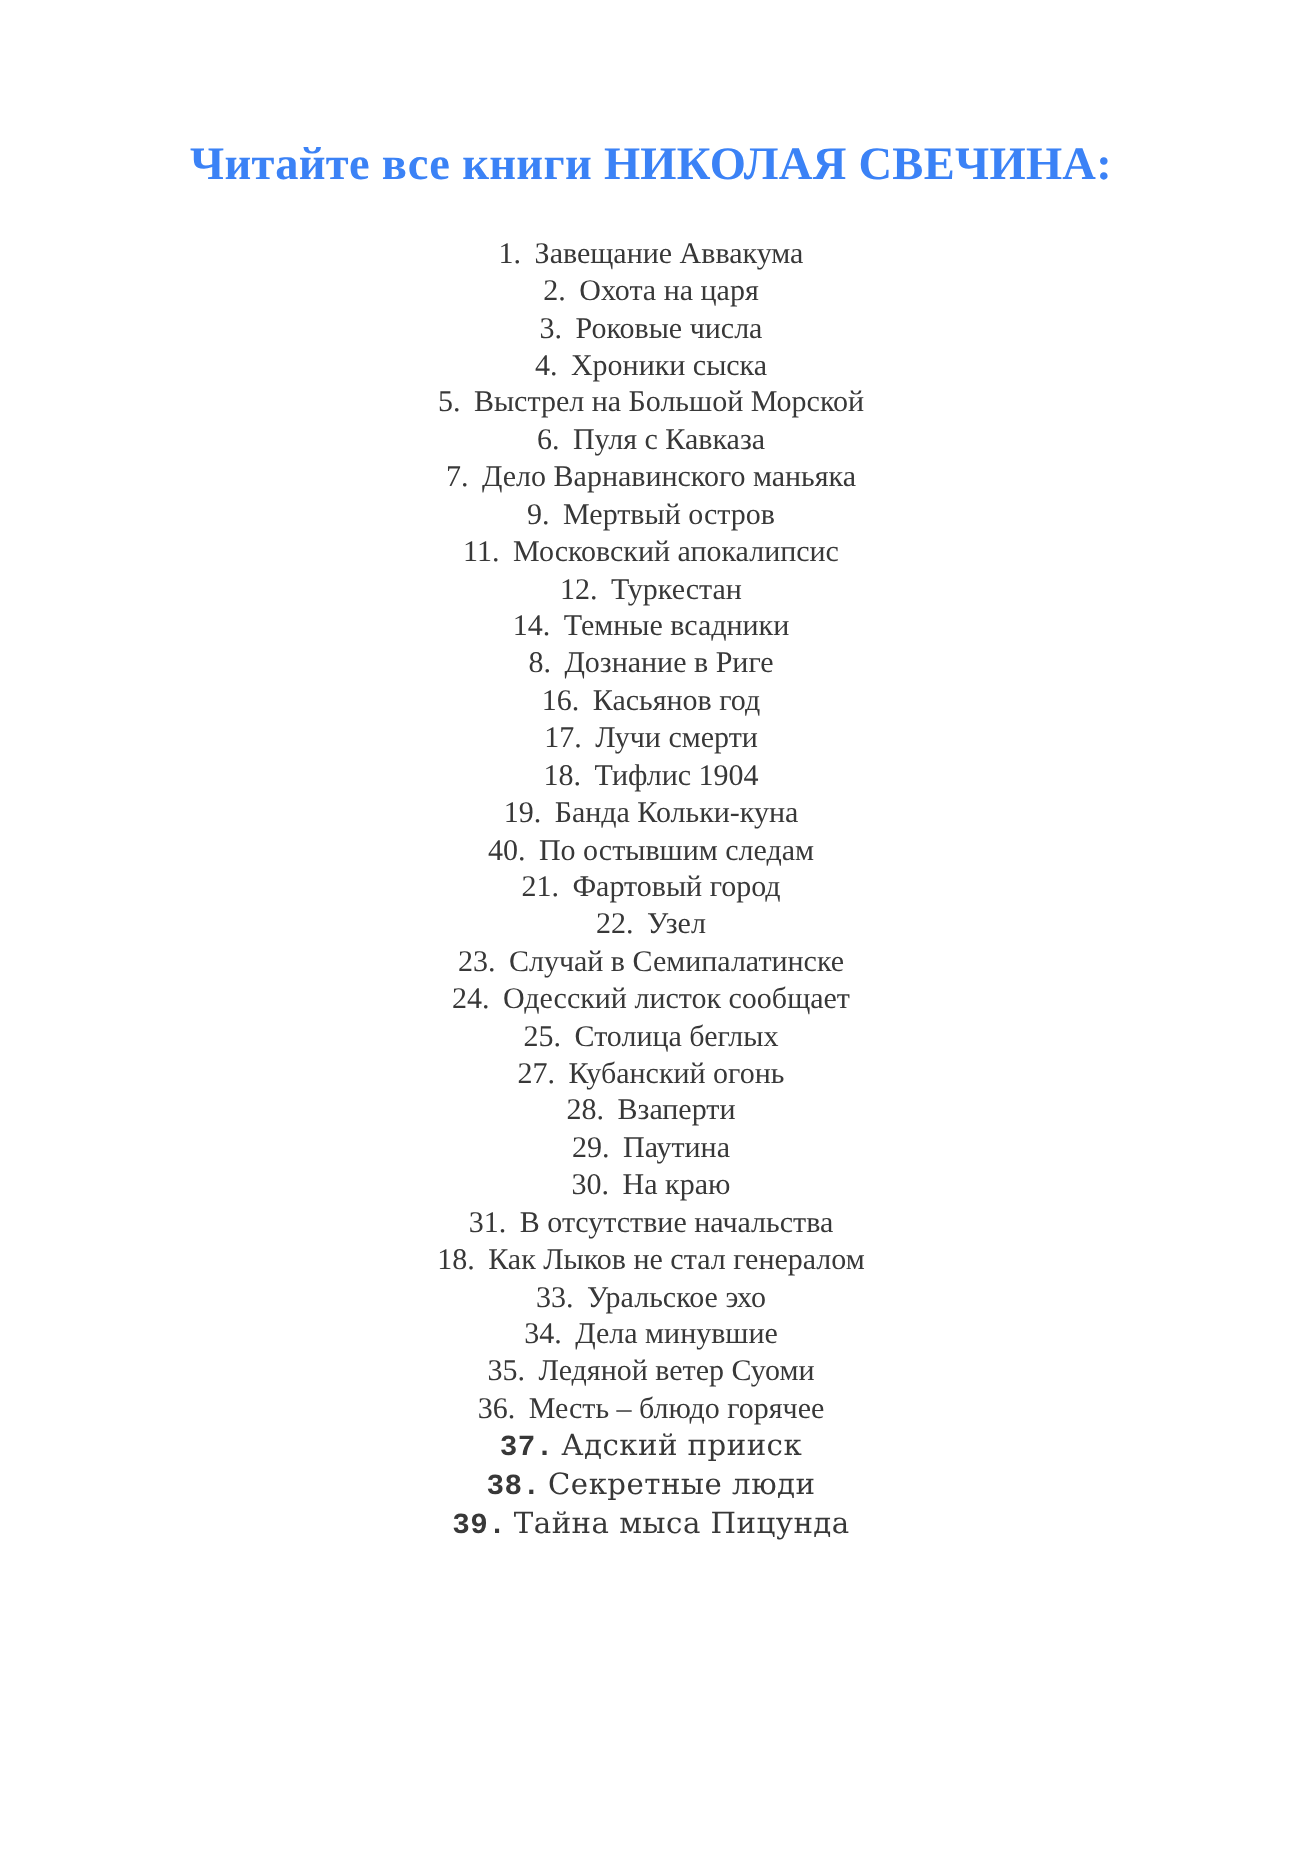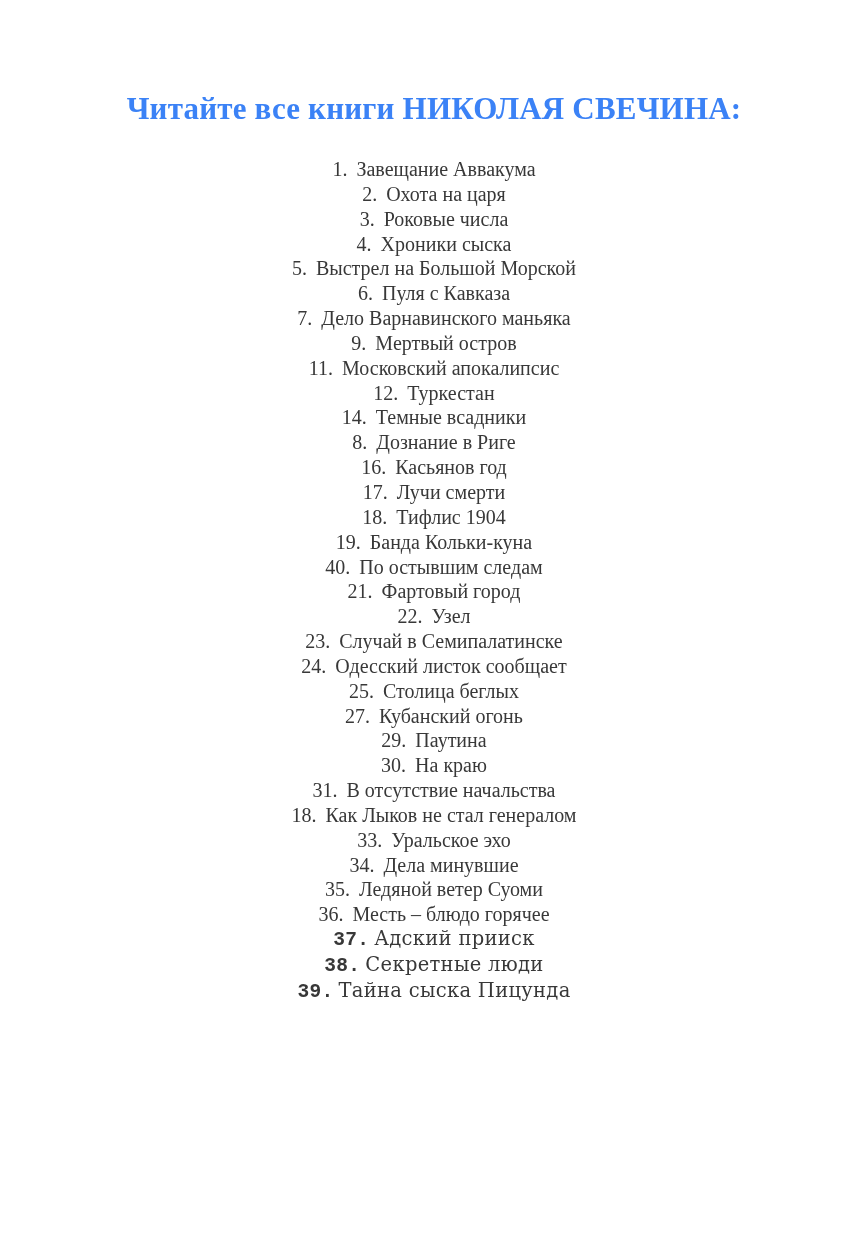--- a/index.html
+++ b/index.html
@@ -155,20 +155,23 @@
 
       <li>
         <span class="book-num">25.</span><span class="book-title">Столица беглых</span>
       </li>
 
 
       <li>
         <span class="book-num">27.</span><span class="book-title">Кубанский огонь</span>
       </li>
 
+      <li>
+        <span class="book-num">28.</span><span class="book-title">Взаперти</span>
+      </li>
 
       <li>
         <span class="book-num">29.</span><span class="book-title">Паутина</span>
       </li>
 
       <li>
         <span class="book-num">30.</span><span class="book-title">На краю</span>
       </li>
 
       <li>
@@ -197,16 +200,16 @@
 
       <li class="alt">
         <span class="book-num">37.</span><span class="book-title">Адский прииск</span>
       </li>
 
       <li class="alt">
         <span class="book-num">38.</span><span class="book-title">Секретные люди</span>
       </li>
 
       <li class="alt">
-        <span class="book-num">39.</span><span class="book-title">Тайна сыска Пицунда</span>
+        <span class="book-num">39.</span><span class="book-title">Тайна мыса Пицунда</span>
       </li>
     </ol>
 </div>
 
 </body></html>

